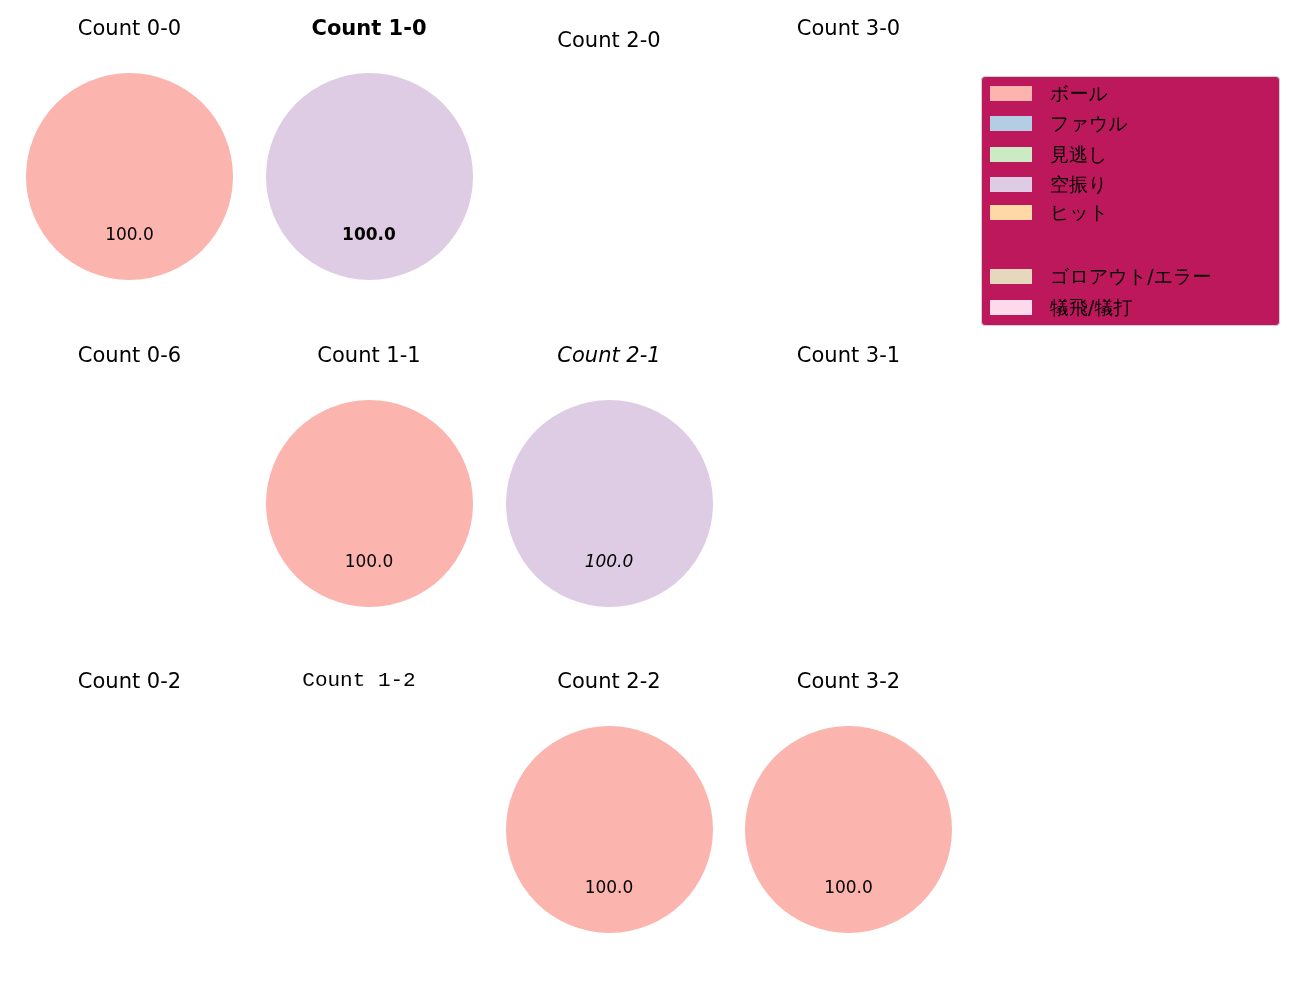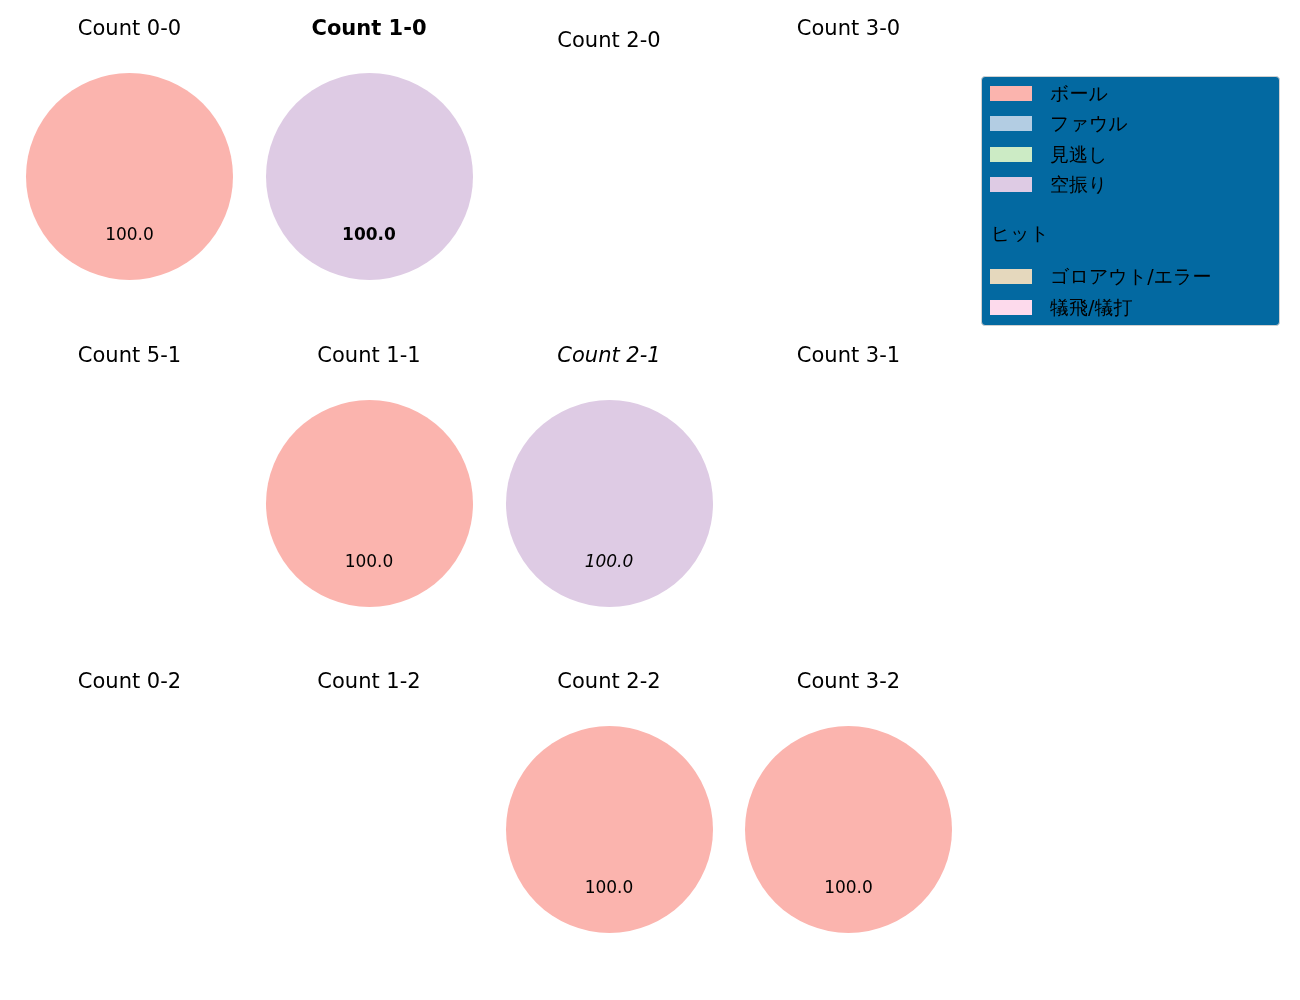--- a/index.html
+++ b/index.html
@@ -2,21 +2,21 @@
 <html><head>
 <meta charset="utf-8">
 <style>
   html, body { margin:0; padding:0; background:#ffffff; }
   body { width:1300px; height:1000px; position:relative; overflow:hidden;
          font-family:"DejaVu Sans", "Liberation Sans", sans-serif; color:#000; }
   .subplot { position:absolute; width:240px; height:326px; }
   .title { position:absolute; left:0; width:100%; top:16px; text-align:center; font-size:21px; line-height:24px; white-space:nowrap; }
   .pie { position:absolute; width:207px; height:207px; border-radius:50%; top:73px; }
   .pct { position:absolute; width:100%; text-align:center; font-size:17px; top:151px; line-height:20px; }
-  .legend { position:absolute; left:981px; top:76px; width:299px; height:250px; border:1px solid #d0d0d0; border-radius:4px; background:#0369a1; box-sizing:border-box; }
+  .legend { position:absolute; left:981px; top:76px; width:299px; height:250px; border:1px solid #d0d0d0; border-radius:4px; background:#be185d; box-sizing:border-box; }
   .leg-item { position:absolute; left:8px; height:22px; display:flex; align-items:center; }
   .swatch { width:42px; height:15px; margin-right:18px; }
   .leg-label { font-size:19px; line-height:22px; white-space:nowrap; }
 </style>
 </head>
 <body>
 
 <div class="subplot" style="left:9.5px; top:0;">
   <div class="title">Count 0-0</div>
   <div class="pie" style="left:16.5px; background:#fbb4ae;">
@@ -30,42 +30,42 @@
   </div>
 </div>
 <div class="subplot" style="left:489px; top:0;margin-top:12px;">
   <div class="title">Count 2-0</div>
 </div>
 <div class="subplot" style="left:728.5px; top:0;">
   <div class="title">Count 3-0</div>
 </div>
 
 <div class="subplot" style="left:9.5px; top:327px;">
-  <div class="title">Count 5-1</div>
+  <div class="title">Count 0-6</div>
 </div>
 <div class="subplot" style="left:249px; top:327px;">
   <div class="title">Count 1-1</div>
   <div class="pie" style="left:16.5px; background:#fbb4ae;">
     <div class="pct">100.0</div>
   </div>
 </div>
 <div class="subplot" style="left:489px; top:327px;font-style:italic;">
   <div class="title">Count 2-1</div>
   <div class="pie" style="left:16.5px; background:#decbe4;">
     <div class="pct">100.0</div>
   </div>
 </div>
 <div class="subplot" style="left:728.5px; top:327px;">
   <div class="title">Count 3-1</div>
 </div>
 
 <div class="subplot" style="left:9.5px; top:653px;">
   <div class="title">Count 0-2</div>
 </div>
-<div class="subplot" style="left:249px; top:653px;">
+<div class="subplot" style="left:239px; top:653px;font-family:Liberation Mono, monospace;">
   <div class="title">Count 1-2</div>
 </div>
 <div class="subplot" style="left:489px; top:653px;">
   <div class="title">Count 2-2</div>
   <div class="pie" style="left:16.5px; background:#fbb4ae;">
     <div class="pct">100.0</div>
   </div>
 </div>
 <div class="subplot" style="left:728.5px; top:653px;">
   <div class="title">Count 3-2</div>
@@ -84,21 +84,21 @@
     <span class="leg-label">ファウル</span>
   </div>
   <div class="leg-item" style="top:66px;">
     <div class="swatch" style="background:#ccebc5;"></div>
     <span class="leg-label">見逃し</span>
   </div>
   <div class="leg-item" style="top:96px;">
     <div class="swatch" style="background:#decbe4;"></div>
     <span class="leg-label">空振り</span>
   </div>
-  <div class="leg-item" style="top:145px;flex-direction:column;">
+  <div class="leg-item" style="top:124px;">
     <div class="swatch" style="background:#fed9a6;"></div>
     <span class="leg-label">ヒット</span>
   </div>
   <div class="leg-item" style="top:188px;">
     <div class="swatch" style="background:#e5d8bd;"></div>
     <span class="leg-label">ゴロアウト/エラー</span>
   </div>
   <div class="leg-item" style="top:219px;">
     <div class="swatch" style="background:#fddaec;"></div>
     <span class="leg-label">犠飛/犠打</span>

